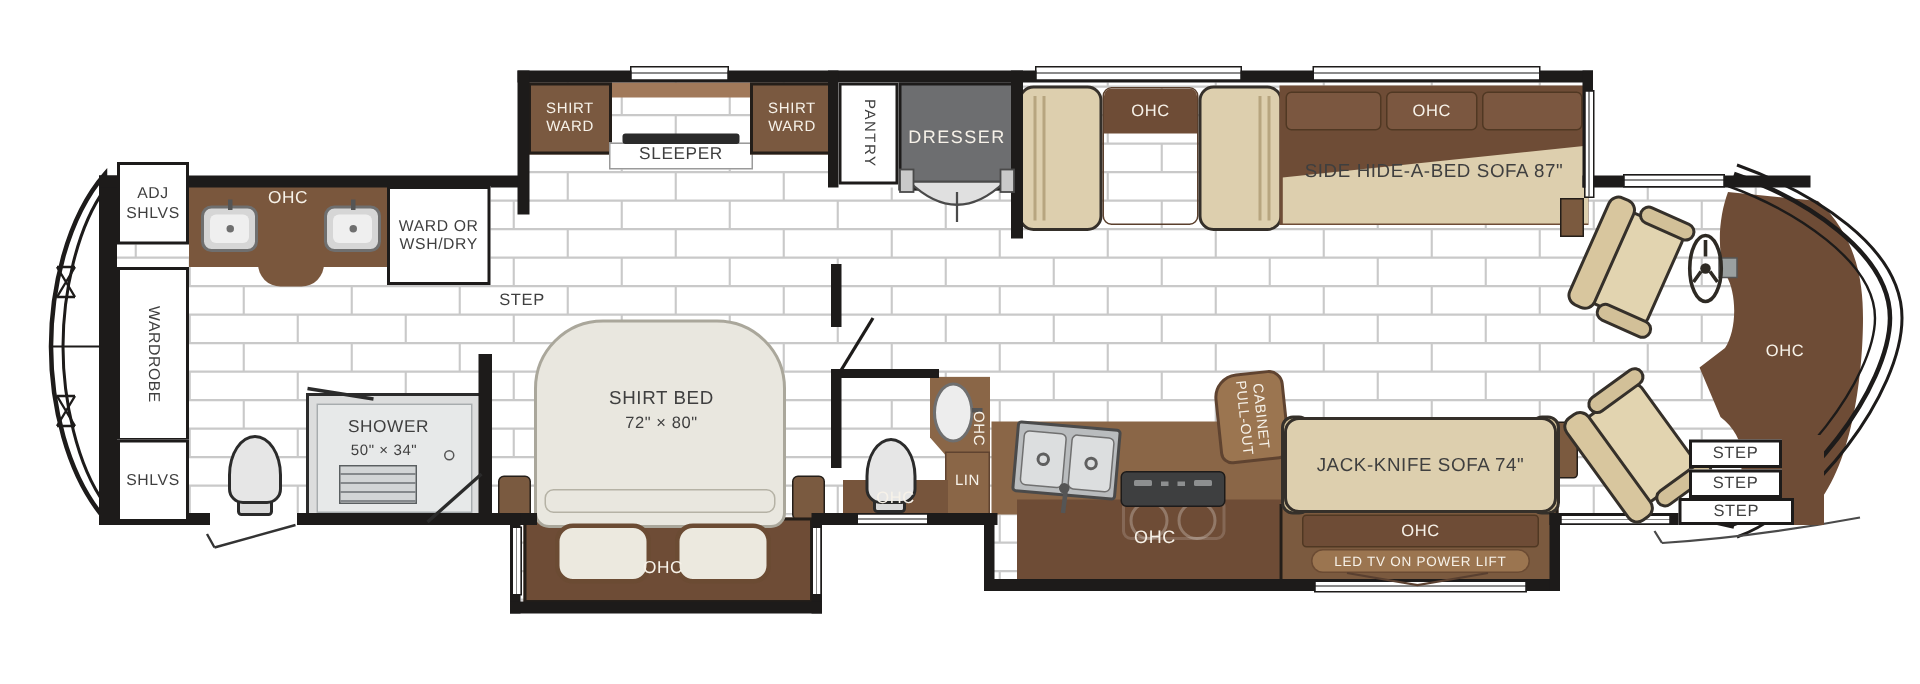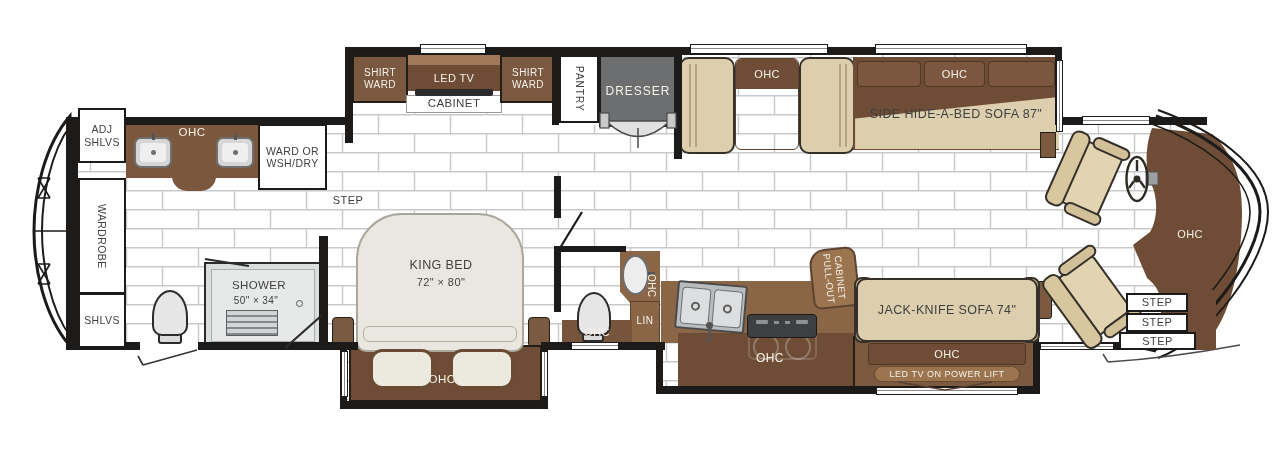--- a/index.html
+++ b/index.html
@@ -146,26 +146,23 @@
   <div class="furn2" style="left:226px;top:310px;width:52px;height:26px;border:1.6px solid #5a5f61;background:repeating-linear-gradient(180deg,#d2d5d6 0 4.5px,#85898c 4.5px 6px)"></div>
   <div class="lbl f115" style="left:206px;top:279px;width:106px;height:14px">SHOWER</div>
   <div class="lbl f10" style="left:206px;top:295px;width:100px;height:12px">50" × 34"</div>
   <div class="fix" style="left:296px;top:300px;width:7px;height:7px;border:1.6px solid #555;border-radius:50%"></div>
 
   <div class="furn flex" style="left:352px;top:55px;width:56px;height:48px;background:#7a5940;border:2px solid #241e19">
     <span class="t wt f10">SHIRT
 WARD</span>
   </div>
   <div class="furn" style="left:408px;top:55px;width:92px;height:10px;background:#a1795a"></div>
-  <div class="furn flex" style="left:408px;top:65px;width:92px;height:26px;background:#6e4c36">
-    <span class="t wt f11">LED TV</span>
-  </div>
   <div class="furn" style="left:406px;top:95px;width:96px;height:18px;background:#ffffff;border:1.5px solid #9a9a9a;z-index:12"></div>
   <div class="furn2" style="left:415px;top:89px;width:78px;height:7px;background:#2b2b2b;border-radius:2px"></div>
-  <div class="lbl f115" style="left:408px;top:97px;width:92px;height:14px">CABINET</div>
+  <div class="lbl f115" style="left:408px;top:97px;width:92px;height:14px">SLEEPER</div>
   <div class="furn flex" style="left:500px;top:55px;width:56px;height:48px;background:#7a5940;border:2px solid #241e19">
     <span class="t wt f10">SHIRT
 WARD</span>
   </div>
   <div class="abs" style="left:572px;top:58px;width:2px;height:58px;border-left:2px dashed #9a9a9a;z-index:13"></div>
 
   <div class="whitebox" style="left:559px;top:55px;width:40px;height:68px">
     <span class="t vert f10" style="letter-spacing:1px">PANTRY</span>
   </div>
   <div class="furn flex" style="left:599px;top:55px;width:78px;height:72px;background:#6d6e70;border:2px solid #1d1b1a">
@@ -174,21 +171,21 @@
 
   <div class="lbl f11" style="left:326px;top:193px;width:44px;height:14px">STEP</div>
 
   <div class="furn" style="left:332px;top:317px;width:22px;height:30px;background:#7a5a40;border:1.5px solid #241e19;border-radius:4px"></div>
   <div class="furn" style="left:528px;top:317px;width:22px;height:30px;background:#7a5a40;border:1.5px solid #241e19;border-radius:4px"></div>
   <div class="furn" style="left:349px;top:345px;width:193px;height:57px;background:#6e4c36;border:2px solid #241e19"></div>
   <div class="furn2" style="left:356px;top:213px;width:168px;height:139px;background:#e9e7df;border:2px solid #aaa79b;border-radius:46px 46px 10px 10px"></div>
   <div class="furn2" style="left:363px;top:326px;width:154px;height:16px;border:1.5px solid #b5b2a5;border-radius:6px"></div>
   <div class="furn2" style="left:370px;top:349px;width:64px;height:40px;background:#ece9df;border:3px solid #6b4b33;border-radius:12px"></div>
   <div class="furn2" style="left:450px;top:349px;width:64px;height:40px;background:#ece9df;border:3px solid #6b4b33;border-radius:12px"></div>
-  <div class="lbl f125" style="left:366px;top:258px;width:150px;height:15px">KING BED</div>
+  <div class="lbl f125" style="left:366px;top:258px;width:150px;height:15px">SHIRT BED</div>
   <div class="lbl f11" style="left:366px;top:276px;width:150px;height:13px">72" × 80"</div>
   <div class="lbl wt f115" style="left:398px;top:372px;width:88px;height:15px">OHC</div>
 
   <div class="furn" style="left:620px;top:251px;width:40px;height:58px;background:#8a6647;clip-path:polygon(0 0,100% 0,100% 100%,38% 100%,0 70%)"></div>
   <div class="furn2" style="left:622px;top:255px;width:27px;height:40px;background:#ededed;border:2px solid #6f6f6f;border-radius:50%"></div>
   <div class="furn2" style="left:648px;top:272px;width:7px;height:3px;background:#555"></div>
   <div class="lbl wt f10 vert" style="left:645px;top:264px;width:13px;height:44px">OHC</div>
   <div class="furn" style="left:630px;top:301px;width:30px;height:44px;background:#8a6647;border:1.5px solid #5f4330"></div>
   <div class="lbl wt f10" style="left:630px;top:313px;width:30px;height:16px">LIN</div>
   <div class="furn" style="left:562px;top:320px;width:70px;height:26px;background:#77553c"></div>

